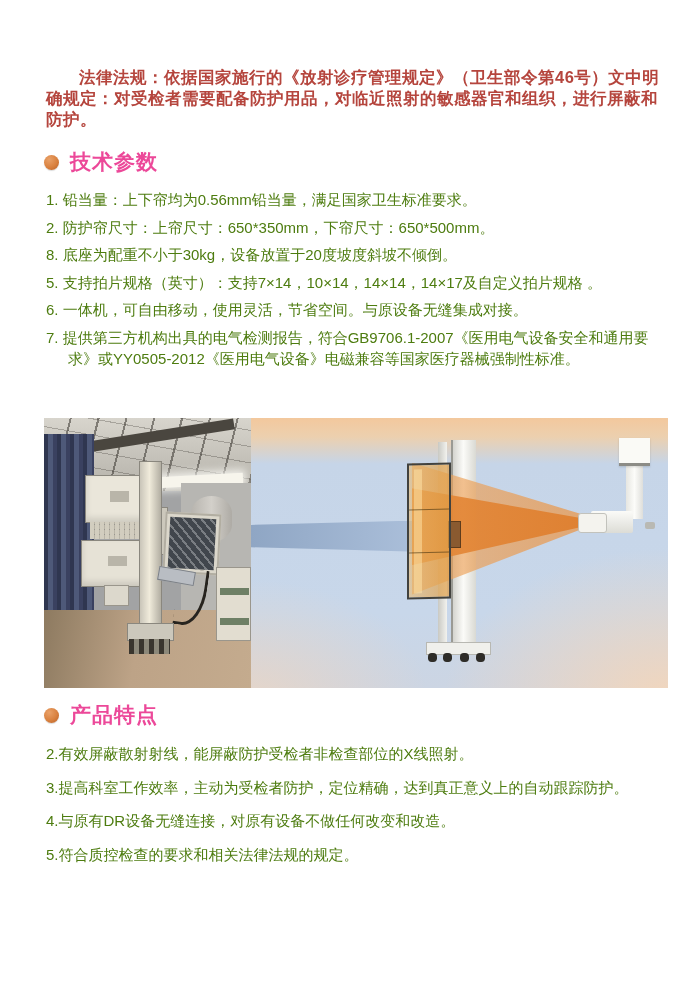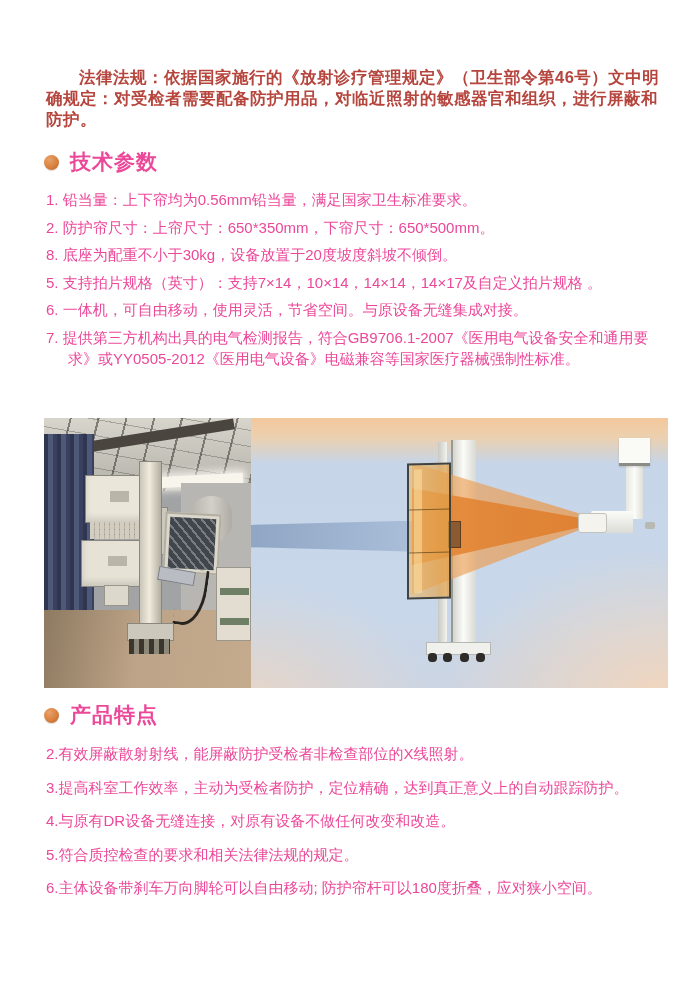--- a/index.html
+++ b/index.html
@@ -32,21 +32,21 @@
     box-shadow:0 1px 1px rgba(0,0,0,.15);
     flex:0 0 auto;
   }
   .sec-header .title{
     color:#ec4899;font-size:21px;font-weight:bold;letter-spacing:1px;
   }
   #tech-header{top:148px;}
   #feat-header{top:701px;}
 
   
-  .plist{position:absolute;left:40px;width:626px;margin:0;padding:0;list-style:none;color:#ec4899;}
+  .plist{position:absolute;left:40px;width:626px;margin:0;padding:0;list-style:none;color:#4d7c0f;}
   #tech-list{top:189px;font-size:15px;}
   #tech-list li{line-height:21px;margin-bottom:6.5px;padding-left:22px;text-indent:-22px;}
   #feat-list{top:744px;font-size:15px;}
   #feat-list li{line-height:20px;margin-bottom:13.5px;padding-left:18px;text-indent:-18px;}
 
   
   .figure{
     position:absolute;left:38px;top:418px;width:624px;height:270px;
     display:flex;overflow:hidden;
   }
@@ -207,16 +207,15 @@
   <div class="sec-header" id="feat-header">
     <span class="bullet"></span>
     <span class="title">产品特点</span>
   </div>
 
   <ul class="plist" id="feat-list">
     <li>2.有效屏蔽散射射线，能屏蔽防护受检者非检查部位的X线照射。</li>
     <li>3.提高科室工作效率，主动为受检者防护，定位精确，达到真正意义上的自动跟踪防护。</li>
     <li>4.与原有DR设备无缝连接，对原有设备不做任何改变和改造。</li>
     <li>5.符合质控检查的要求和相关法律法规的规定。</li>
-    <li>6.主体设备带刹车万向脚轮可以自由移动; 防护帘杆可以180度折叠，应对狭小空间。</li>
   </ul>
 
 </div>
 
 </body></html>

